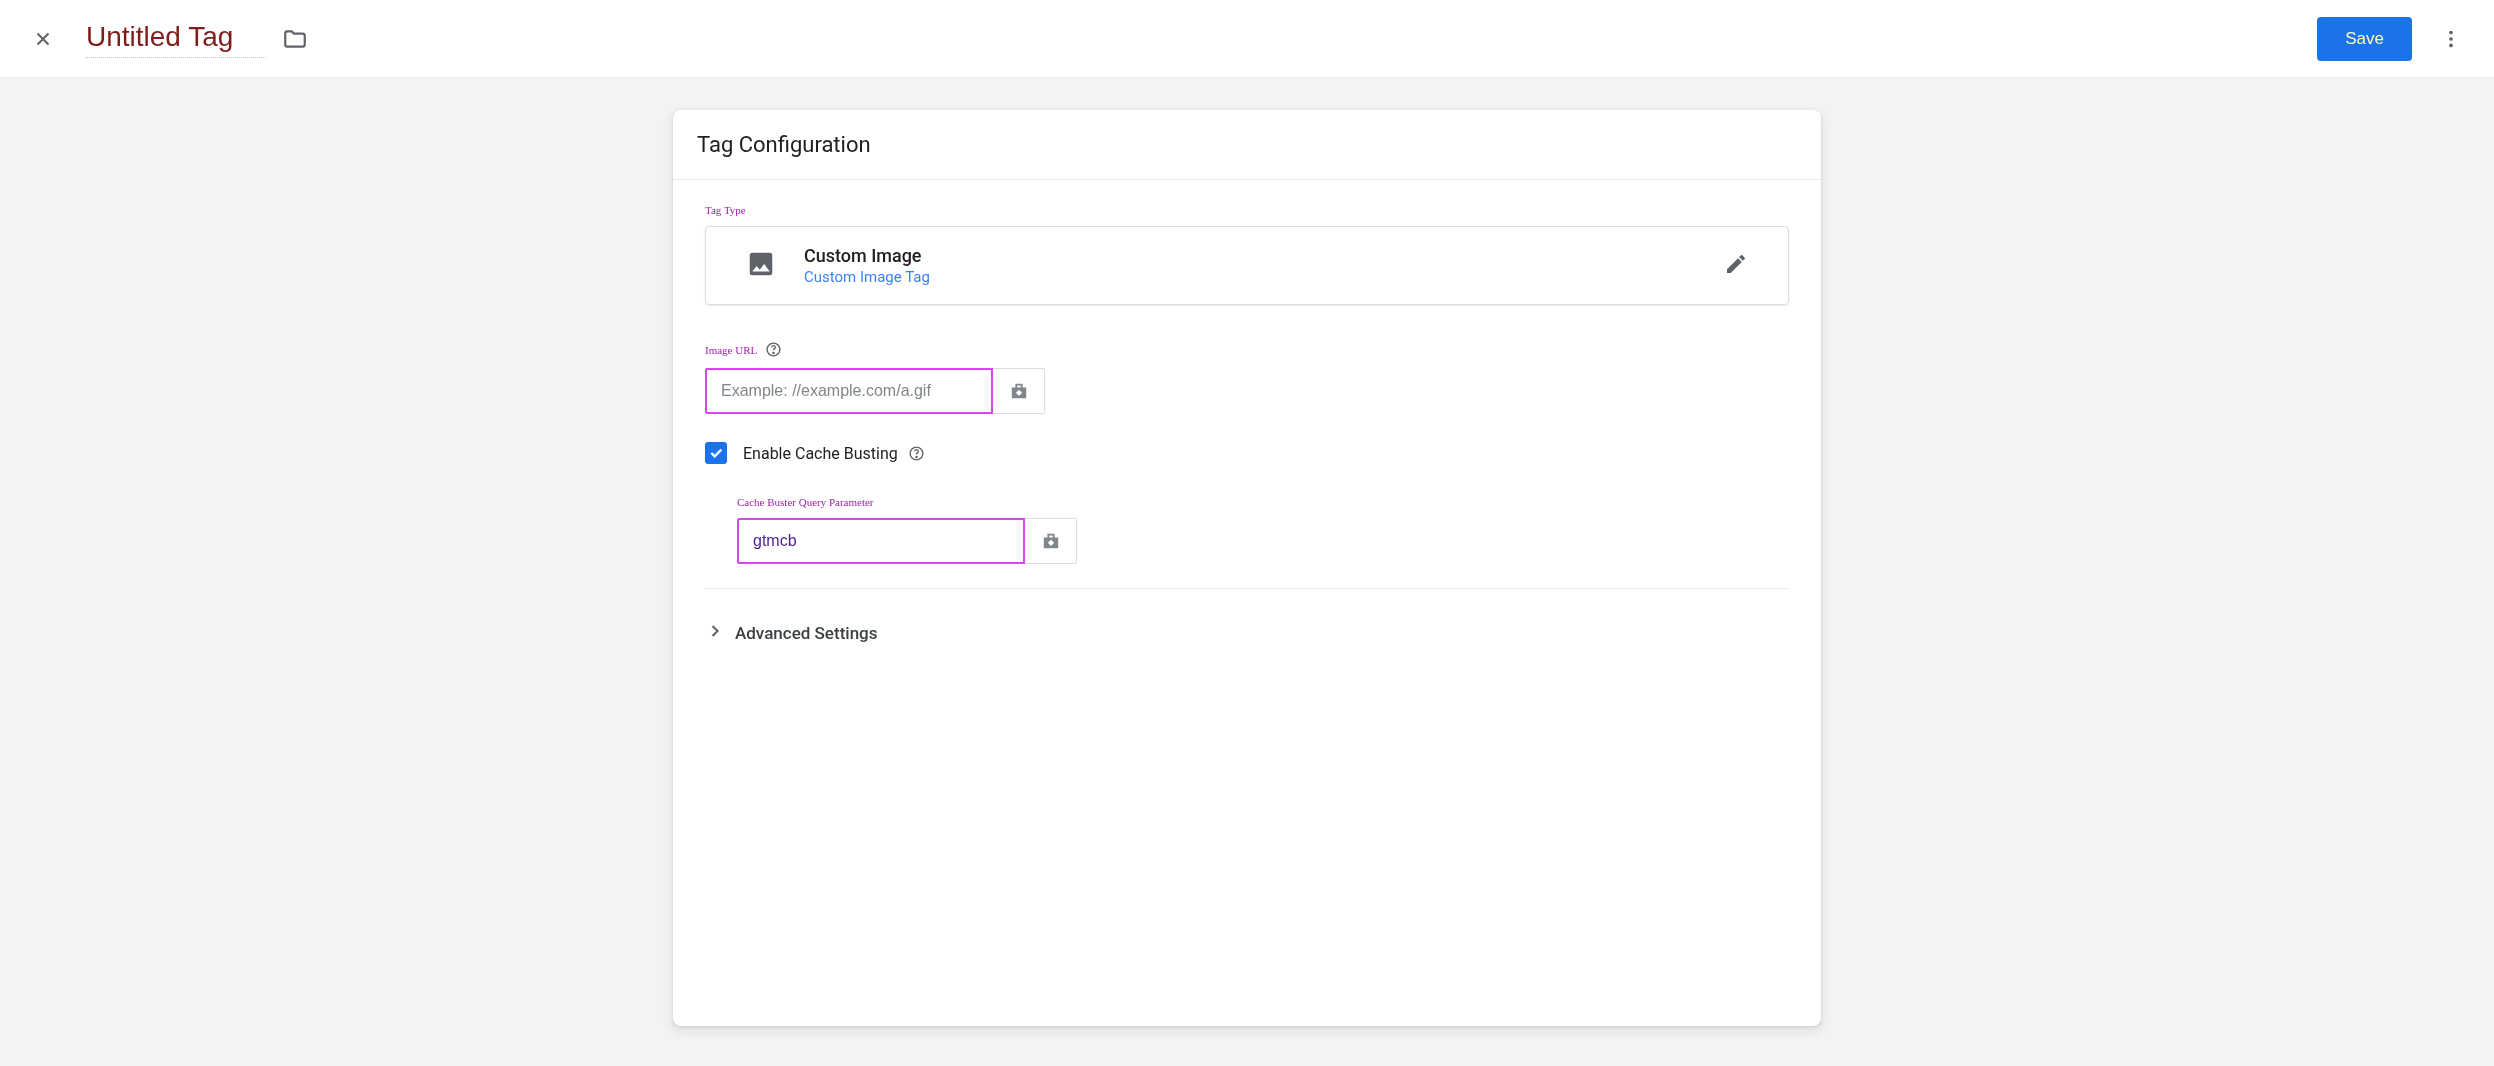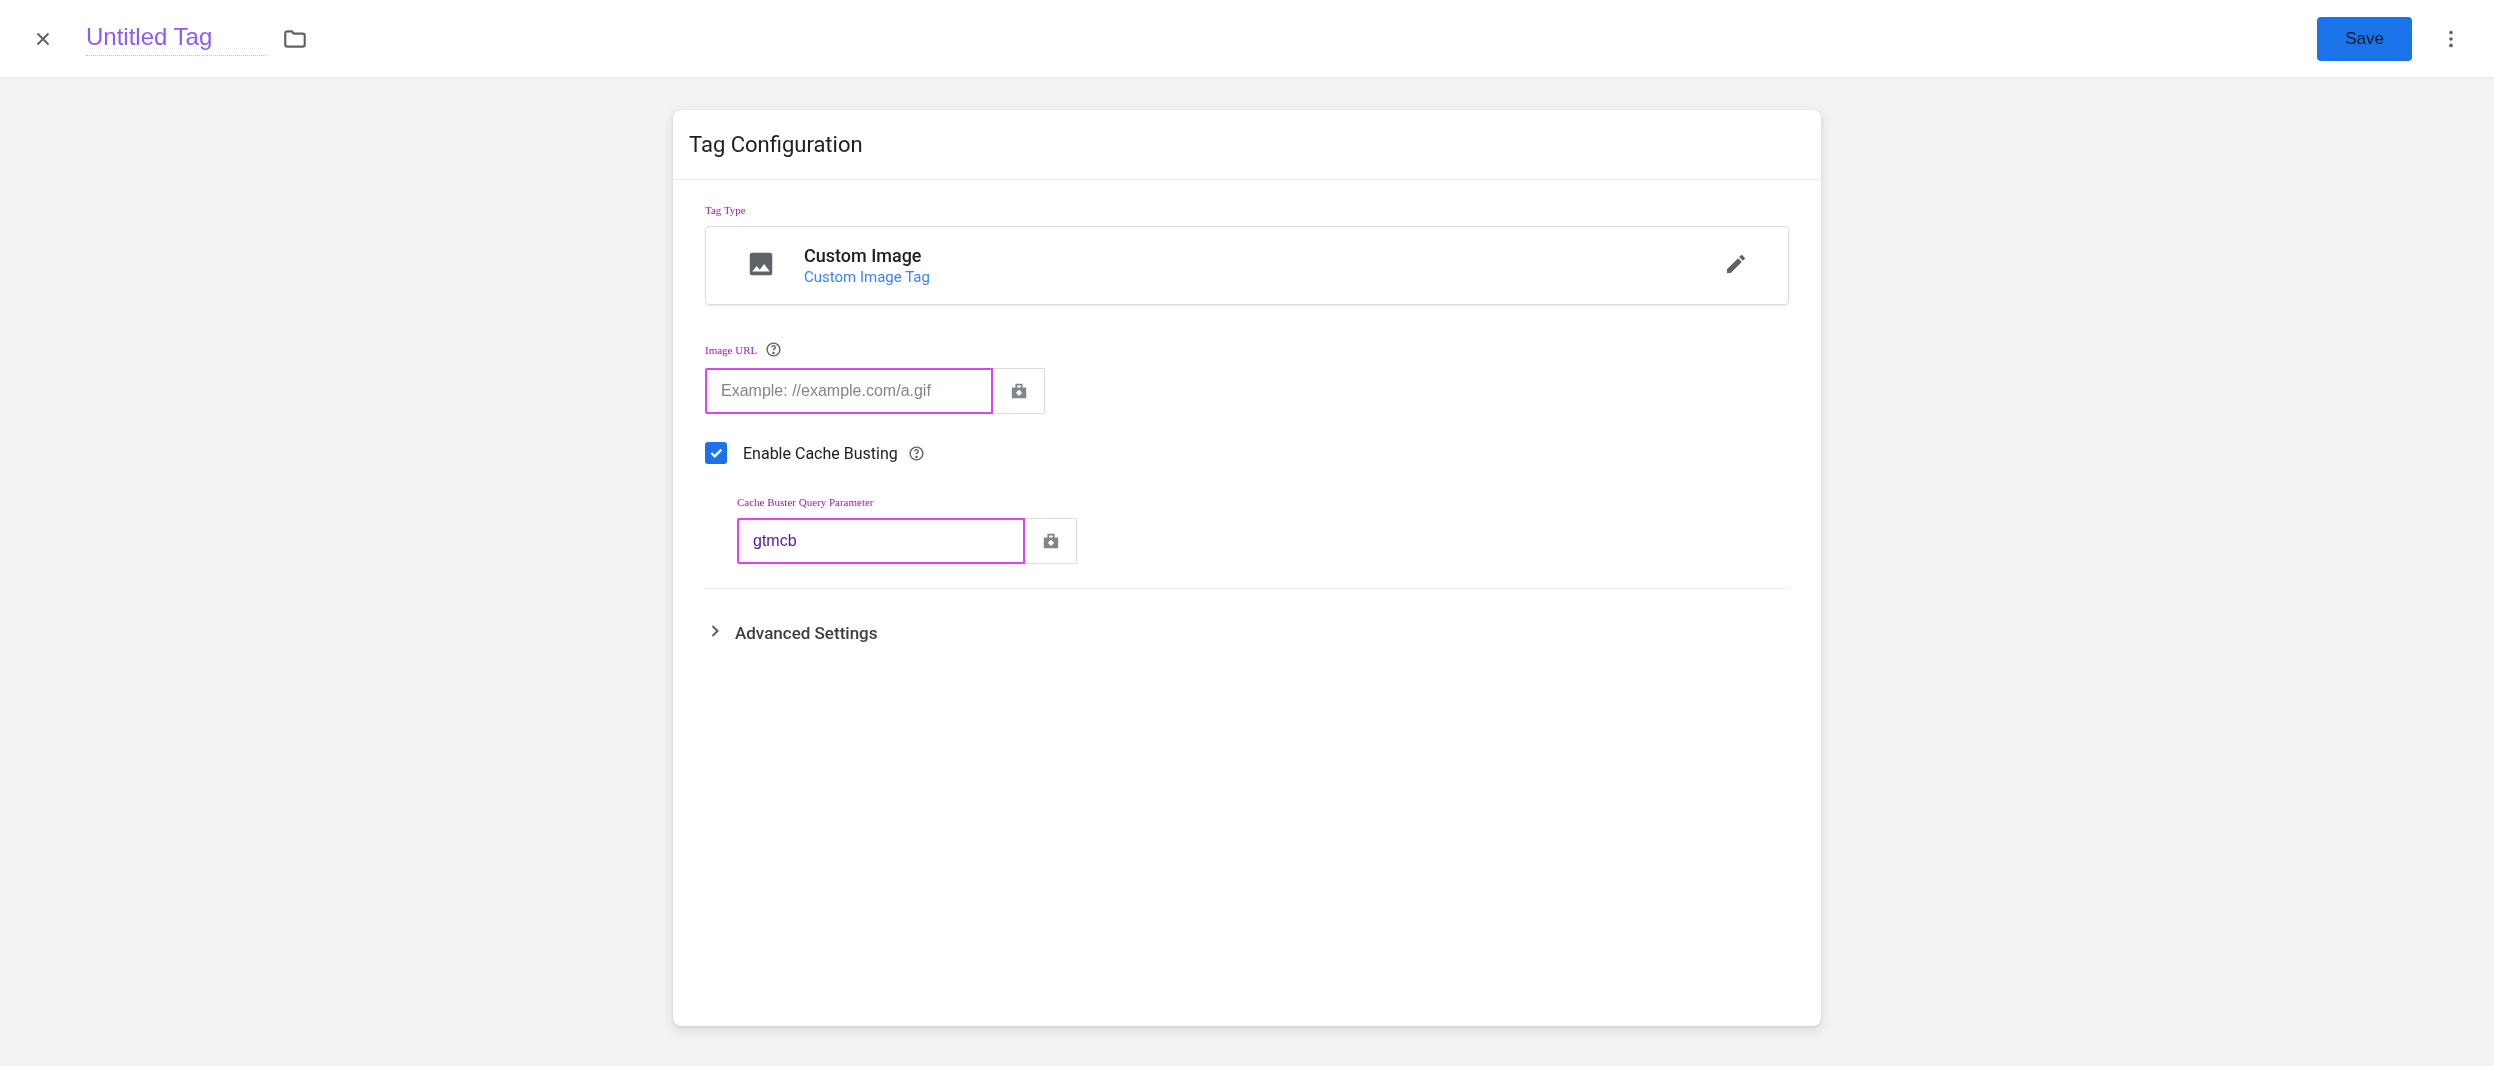--- a/index.html
+++ b/index.html
@@ -20,42 +20,42 @@
     background: none;
     border: none;
     cursor: pointer;
     padding: 8px;
     margin-right: 24px;
     color: #5f6368;
     display: flex;
     align-items: center;
   }
   .title-input {
-    font-size: 24px;
-    color: #8b5cf6;
+    font-size: 28px;
+    color: #7f1d1d;
     border: none;
     border-bottom: 1px dotted #bdc1c6;
     padding: 2px 0 4px 0;
     outline: none;
     background: transparent;
     width: 180px;
   }
   .folder-btn {
     background: none;
     border: none;
     cursor: pointer;
     margin-left: 16px;
     color: #5f6368;
     display: flex;
     align-items: center;
   }
   .header-spacer { flex: 1; }
   .save-btn {
     background: #1a73e8;
-    color: #0f172a;
+    color: #fef9c3;
     border: none;
     border-radius: 4px;
     padding: 12px 28px;
     font-size: 17px;
     font-weight: 500;
     cursor: pointer;
   }
   .more-btn {
     background: none;
     border: none;
@@ -73,21 +73,21 @@
     display: flex;
     justify-content: center;
   }
   .panel {
     width: 1148px;
     background: #fff;
     border-radius: 8px;
     box-shadow: 0 1px 3px rgba(60,64,67,.15), 0 4px 8px 3px rgba(60,64,67,.08);
   }
   .panel-header {
-    padding: 22px 16px;
+    padding: 22px 24px;
     font-size: 22px;
     color: #202124;
     border-bottom: 1px solid #e8eaed;
   }
   .panel-body {
     padding: 24px 32px 8px 32px;
   }
   .field-label {
     font-size: 11px;
     color: #a21caf;

